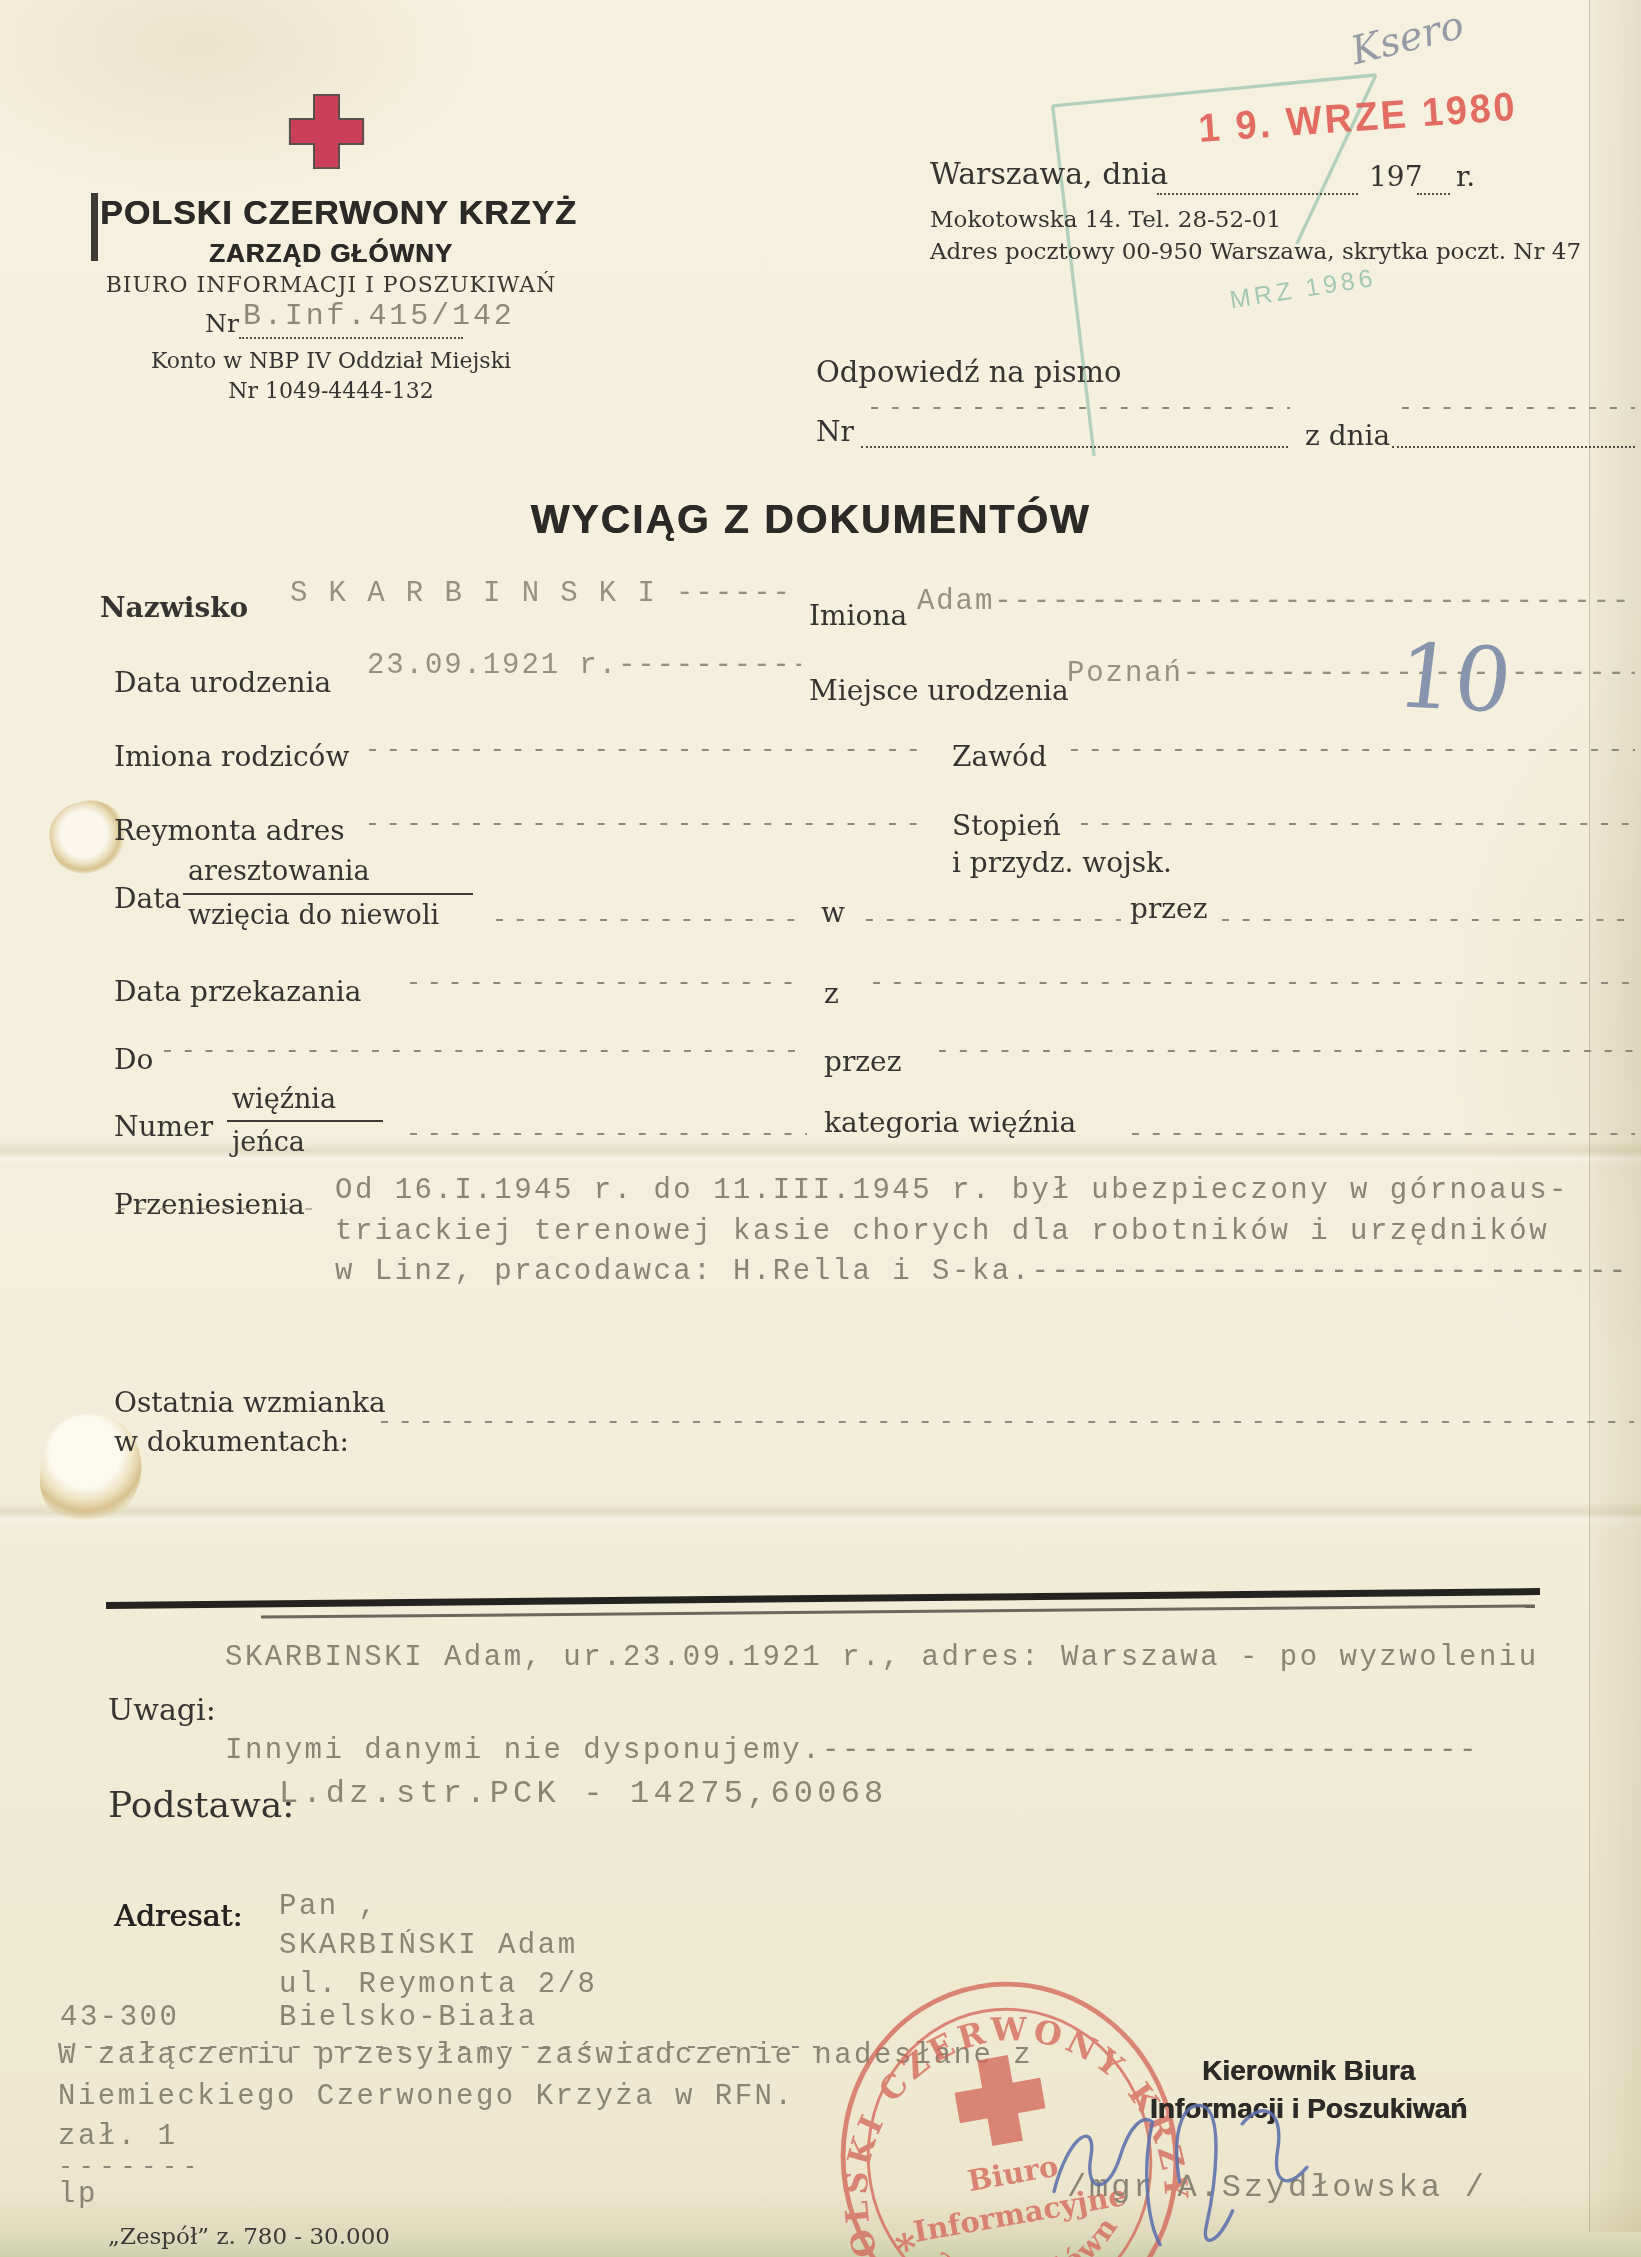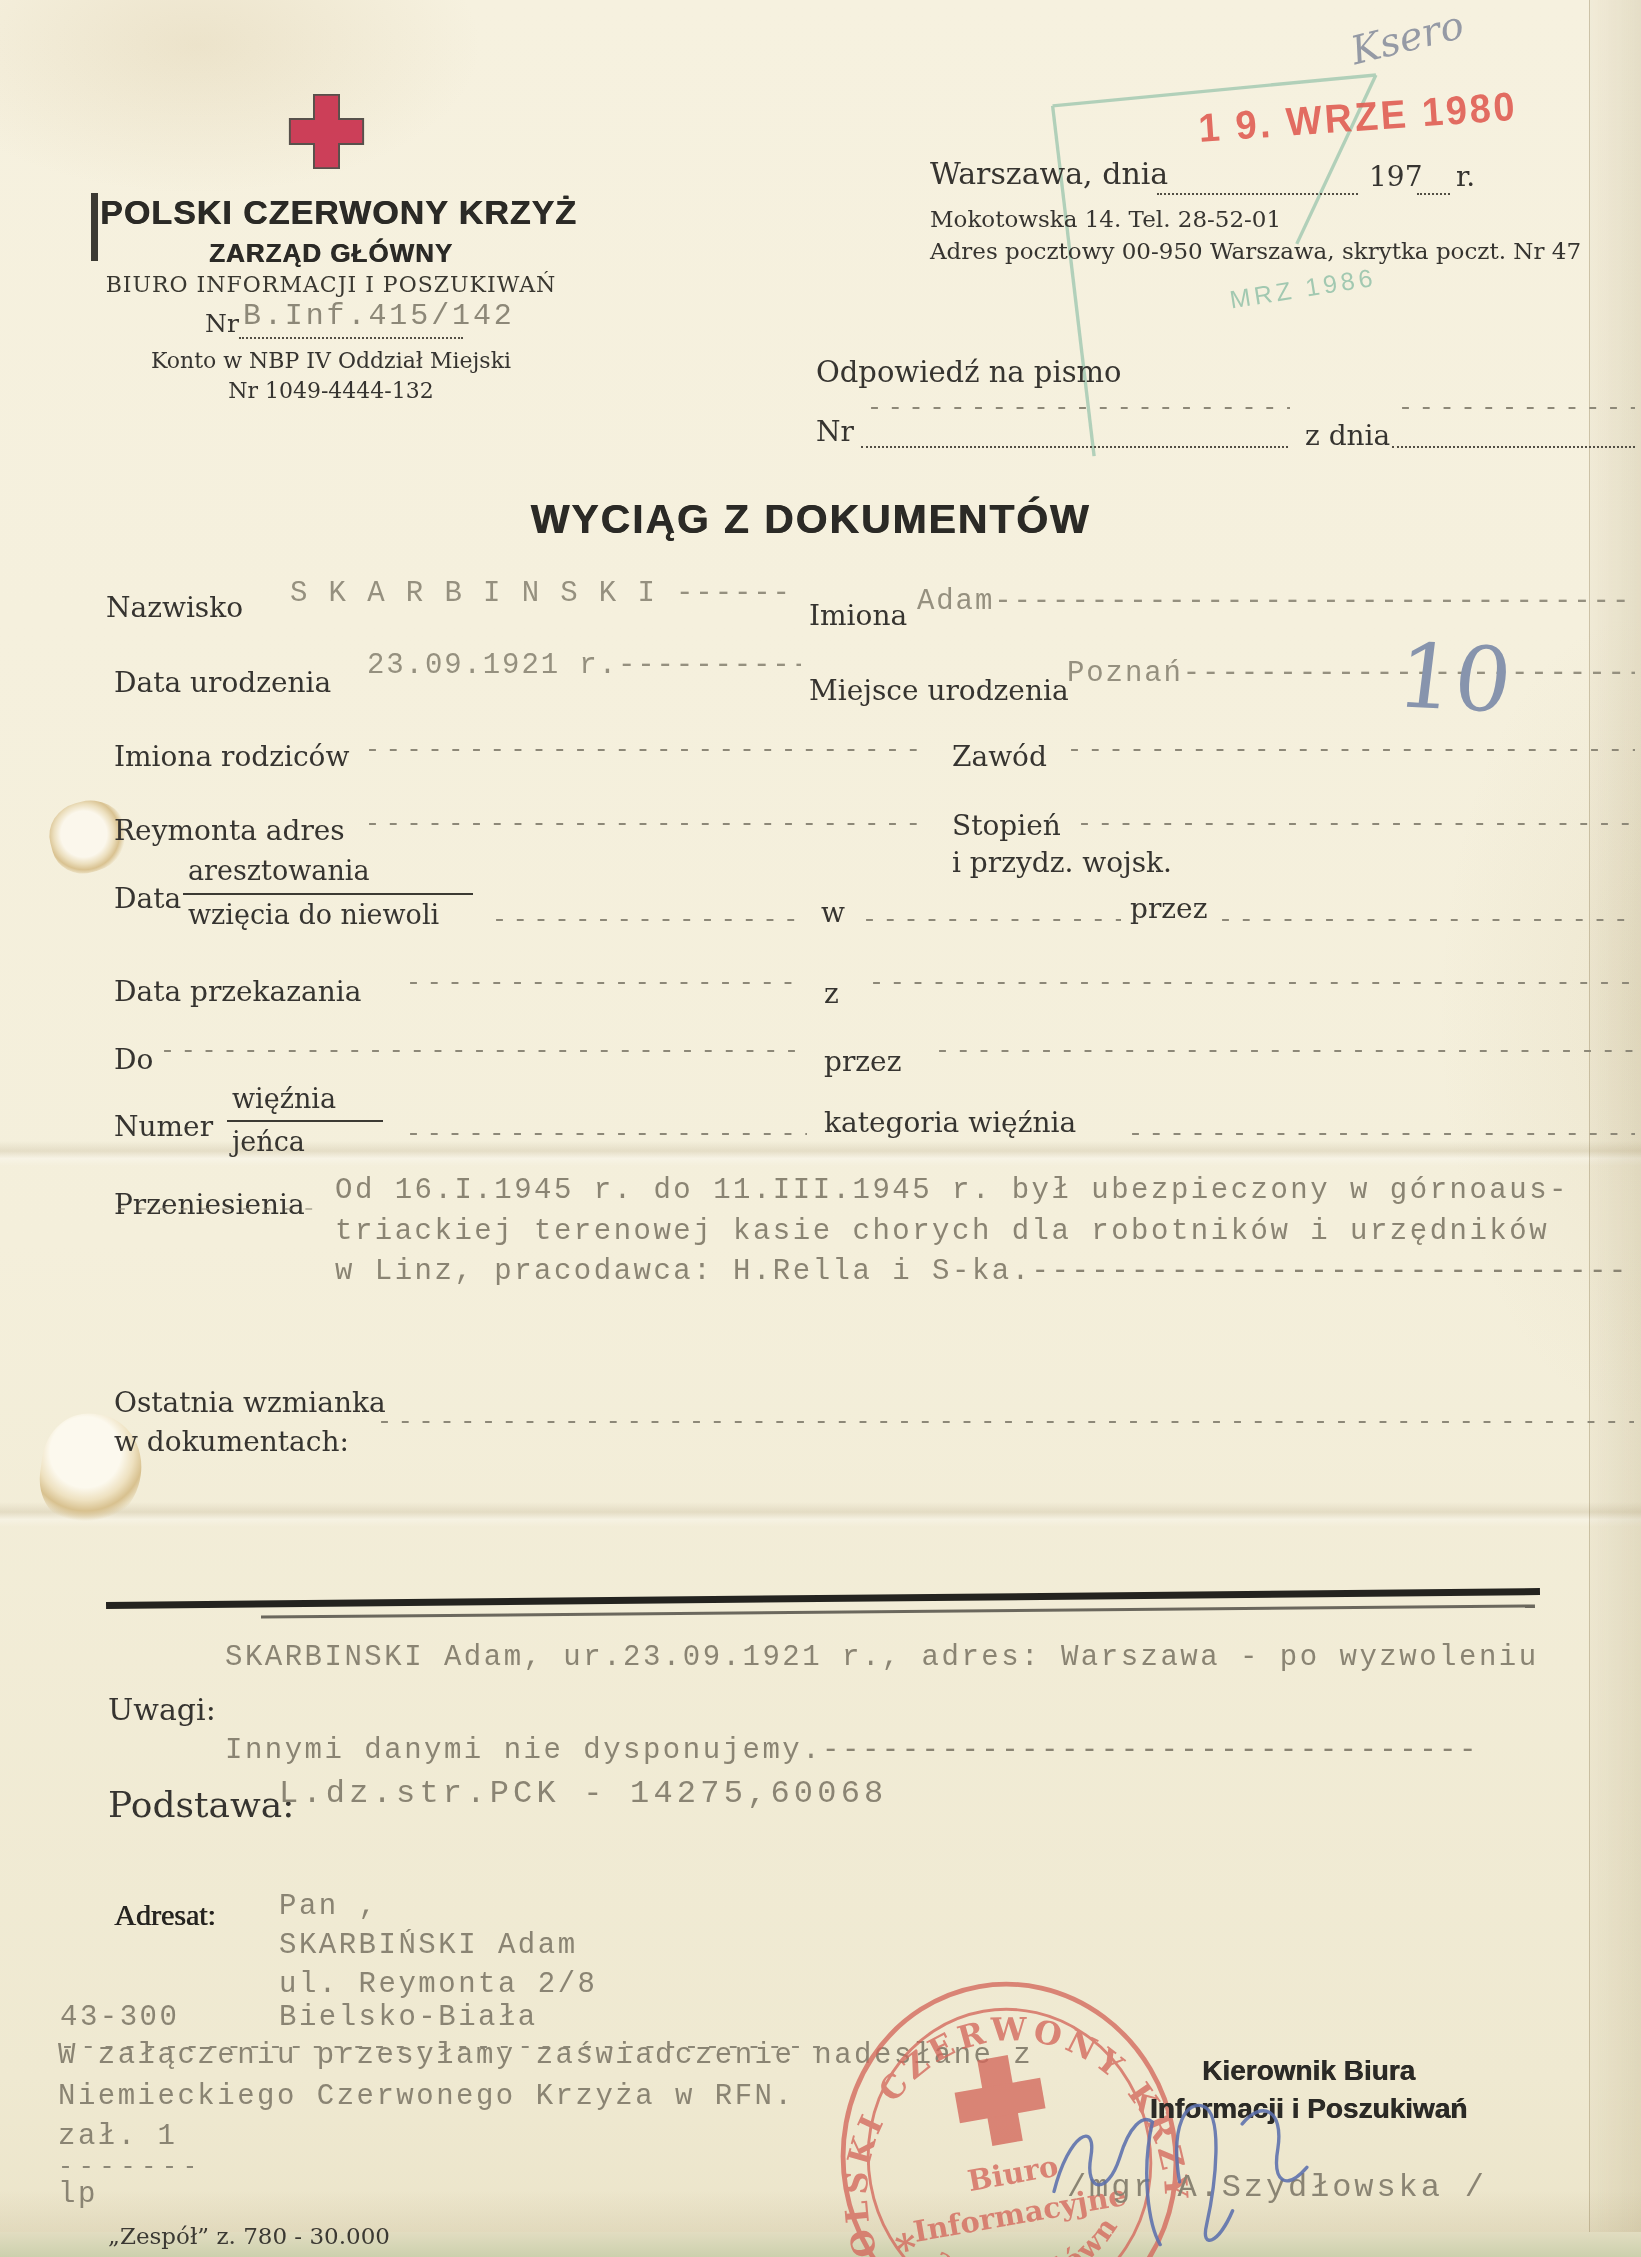--- a/index.html
+++ b/index.html
@@ -46,21 +46,21 @@
   #odp-heading{left:816px;top:355px;font-size:29px;}
   #nr2-label{left:816px;top:415px;font-size:28px;}
   #nr2-dash{left:867px;top:394px;width:423px;}
   #nr2-dots{left:861px;top:446px;width:427px;}
   #zdnia-label{left:1305px;top:419px;font-size:28px;}
   #zdnia-dash{left:1398px;top:394px;width:237px;}
   #zdnia-dots{left:1392px;top:446px;width:243px;}
   
   #title{left:463px;top:496px;width:695px;text-align:center;font-size:41px;letter-spacing:1.9px;}
   
-  #nazwisko-label{left:106px;top:591px;}
+  #nazwisko-label{left:100px;top:591px;font-weight:bold;}
   #nazwisko-value{left:290px;top:577px;width:512px;}
   #imiona-label{left:809px;top:599px;}
   #imiona-value{left:917px;top:585px;width:716px;}
   #durodz-label{left:114px;top:666px;}
   #durodz-value{left:367px;top:649px;width:434px;}
   #miejsce-label{left:809px;top:674px;}
   #miejsce-value{left:1067px;top:657px;width:568px;}
   #hand-10{left:1398px;top:626px;font-size:89px;color:#8794ad;transform:rotate(3deg) skewX(-4deg);font-weight:400;}
   #rodzicow-label{left:114px;top:740px;}
   #rodzicow-dash{left:365px;top:736px;width:555px;}
@@ -112,21 +112,21 @@
   #hole2{left:41px;top:1414px;width:100px;height:112px;
      background:radial-gradient(circle at 42% 35%, #fcf9ee 0 38%, #eee1c0 52%, #d8c18f 63%, rgba(216,193,144,0) 74%);transform:rotate(8deg);}
   #rule-thick{left:106px;top:1595px;width:1434px;height:6.8px;background:#24231f;transform:rotate(-.55deg);}
   #rule-thin{left:261px;top:1610px;width:1274px;height:2.9px;background:#3d3b34;opacity:.75;transform:rotate(-.5deg);}
   #uwagi-label{left:108px;top:1692px;font-size:30px;}
   #uwagi-l1{left:225px;top:1641px;width:1390px;font-family:Liberation Mono, monospace;}
   #uwagi-l2{left:225px;top:1688px;width:1395px;}
   #uwagi-l3{left:225px;top:1734px;width:1255px;}
   #podstawa-label{left:108px;top:1784px;font-size:36px;}
   #podstawa-value{left:279px;top:1775px;font-size:32px;letter-spacing:4.2px;color:#8a8473;}
-  #adresat-label{left:114px;top:1898px;font-size:30px;color:#262420;text-shadow:0.8px 0 0 currentColor;font-family:Liberation Serif, serif;}
+  #adresat-label{left:114px;top:1898px;font-size:30px;color:#262420;text-shadow:0.8px 0 0 currentColor;}
   #adr-l1{left:279px;top:1890px;width:579px;}
   #adr-l2{left:279px;top:1929px;width:579px;}
   #adr-l3{left:279px;top:1968px;width:579px;}
   #adr-postal{left:60px;top:2001px;width:193px;}
   #adr-city{left:279px;top:2001px;width:579px;}
   #adr-underline{left:60px;top:2033px;width:772px;}
   #cl-l1{left:58px;top:2039px;width:1023px;}
   #cl-l2{left:58px;top:2080px;width:1023px;}
   #cl-l3{left:58px;top:2120px;width:290px;}
   #cl-dash{left:58px;top:2153px;width:135px;}

